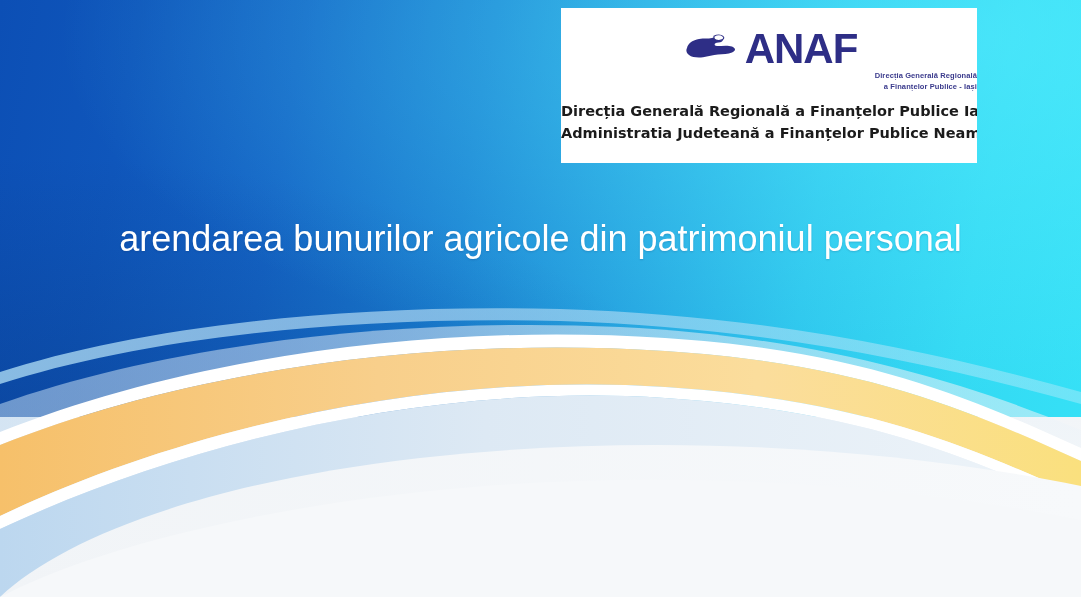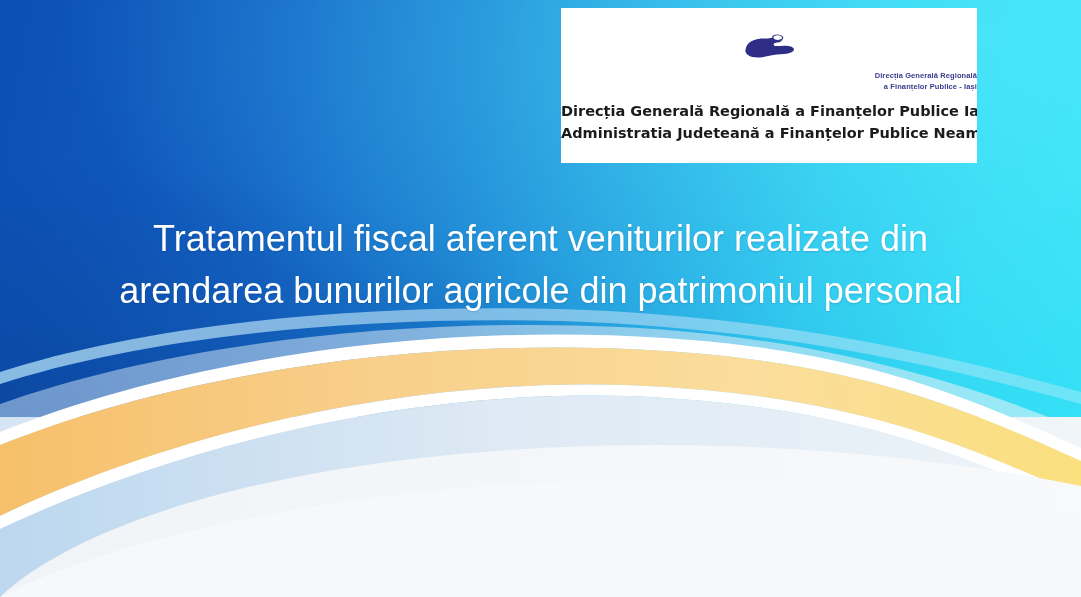--- a/index.html
+++ b/index.html
@@ -206,31 +206,31 @@
 
     <div class="logo-mark">
       <svg class="logo-map" width="58" height="34" viewBox="0 0 58 34">
         <path d="M6,16 C7,11 12,8 18,7 C23,6 27,7 31,6 C34,5.2 36,4 39,4.6
                  C42,5.2 43,8 41,9.5 C39,11 36,10 34,11.5 C33,12.6 34,14 36,14
                  C41,14 47,13 51,14.6 C55,16.2 55,19 51,20.6 C47,22.2 42,22 37,22.6
                  C32,23.2 27,24.6 22,25.2 C17,25.8 11,25.4 8,23 C5,20.6 5,18 6,16 Z" fill="#2e2e86"></path>
         <path d="M33,4.2 C36,2.6 40,2.6 42,4.4 C44,6.2 42,8 39,8.4
                  C36,8.8 33,7.6 33,6 Z" fill="#ffffff" stroke="#2e2e86" stroke-width="1.1"></path>
       </svg>
+      <span class="logo-word">ANAF</span>
     </div>
 
     <div class="logo-sub">
       <div>Direcția Generală Regională</div>
       <div>a Finanțelor Publice - Iași</div>
     </div>
 
     <div class="card-lines">
       <div class="card-line">Direcția Generală Regională a Finanțelor Publice Iasi</div>
       <div class="card-line">Administratia Judeteană a Finanțelor Publice Neamt</div>
     </div>
   </div>
 
   <div class="title-block">
-    <div class="title-line">Tratamentul fiscal aferent veniturilor realizate din</div>
     <div class="title-line">arendarea bunurilor agricole din patrimoniul personal</div>
   </div>
 
 </div>
 
 </body></html>

